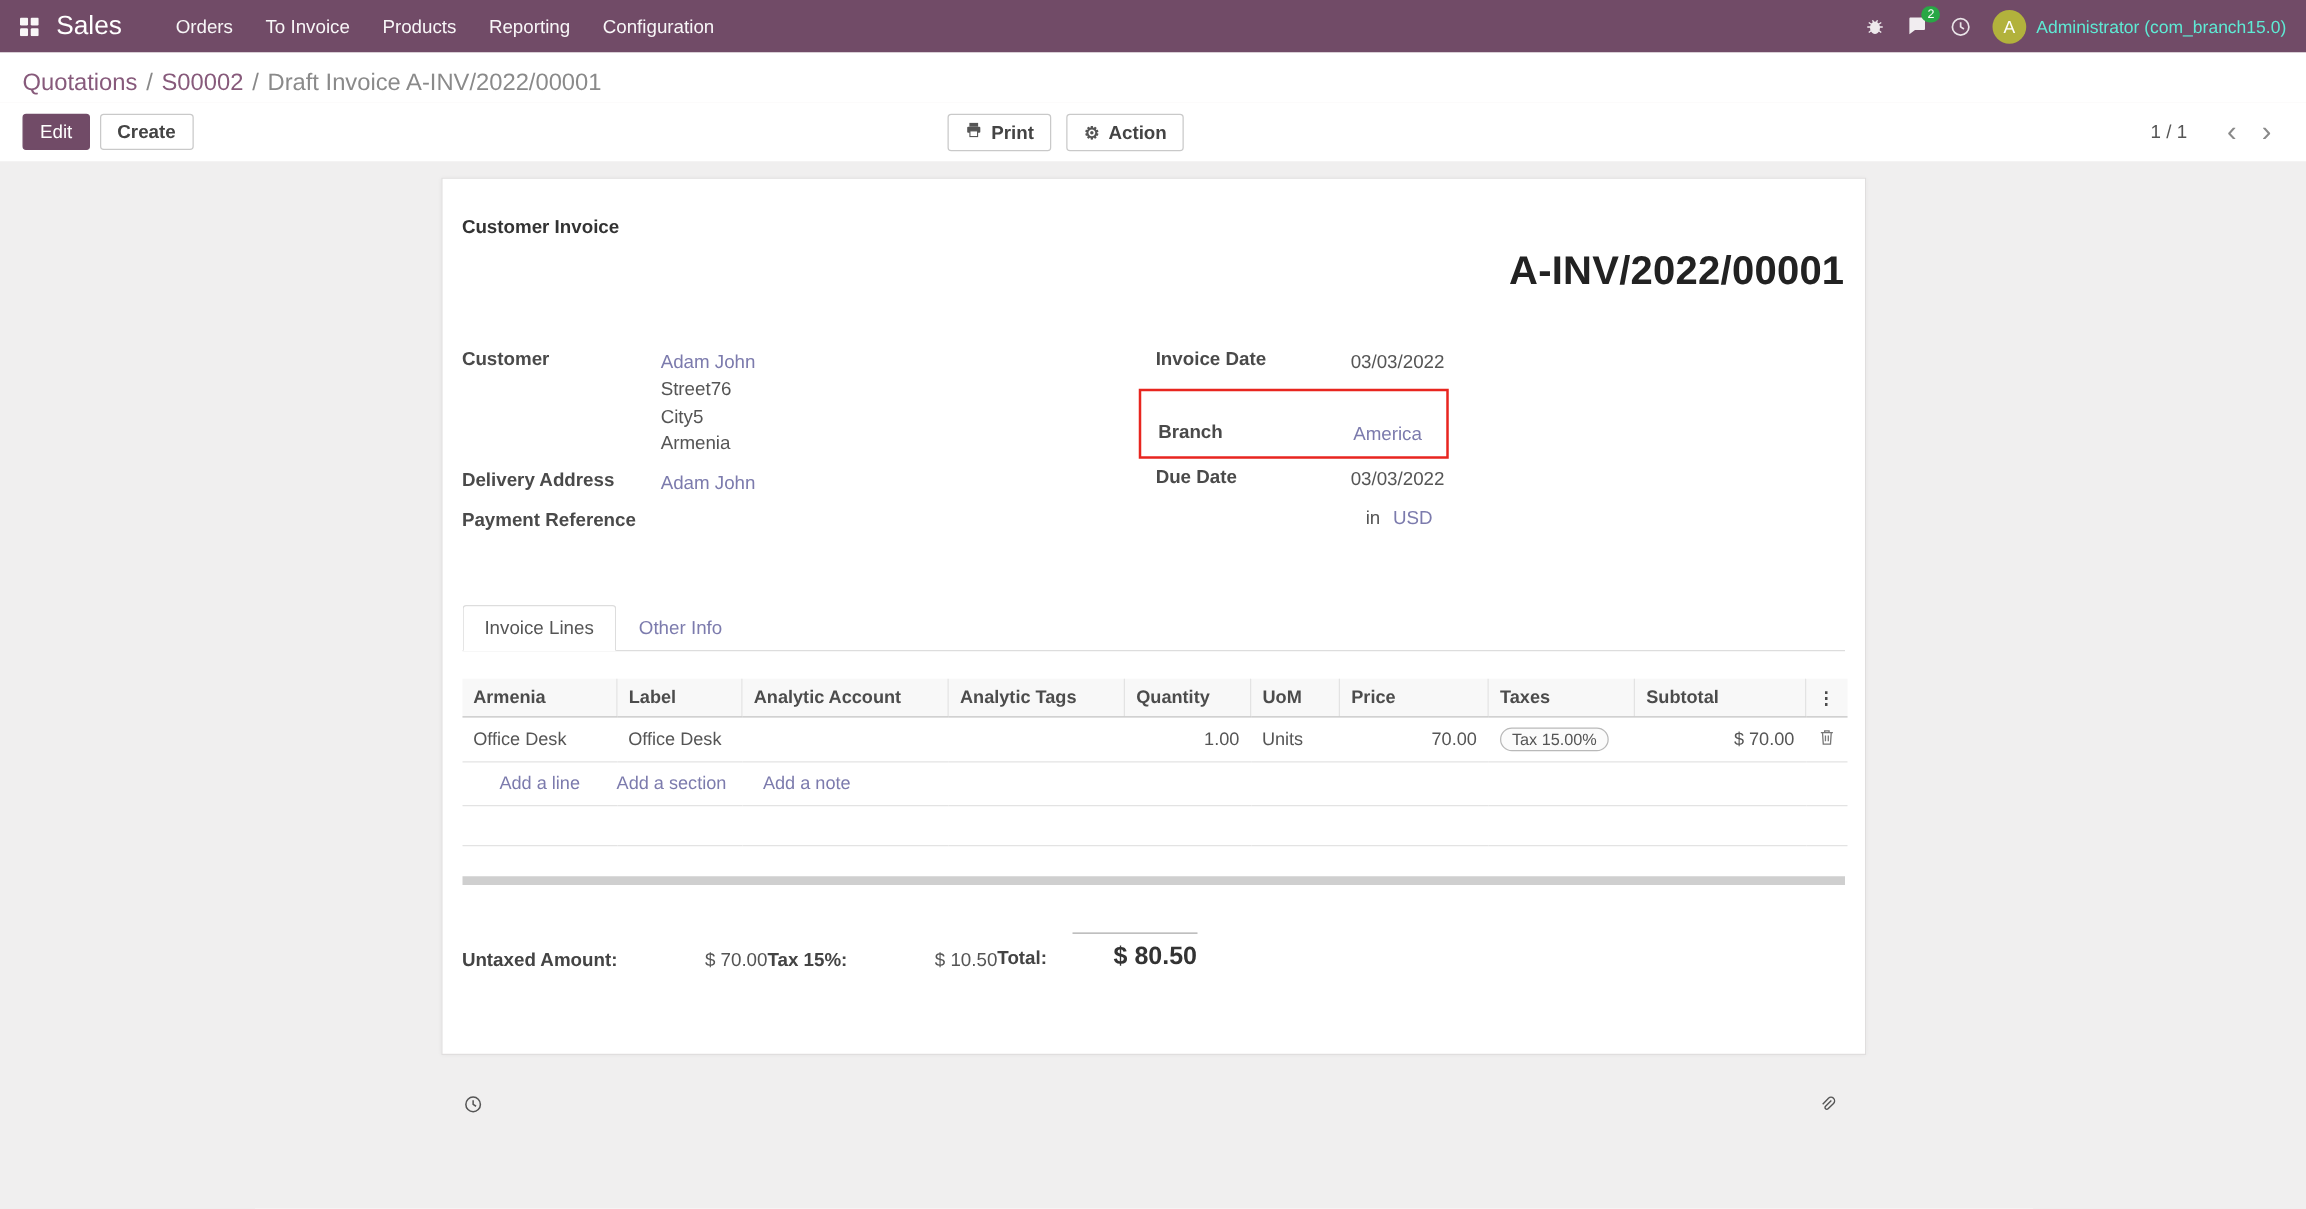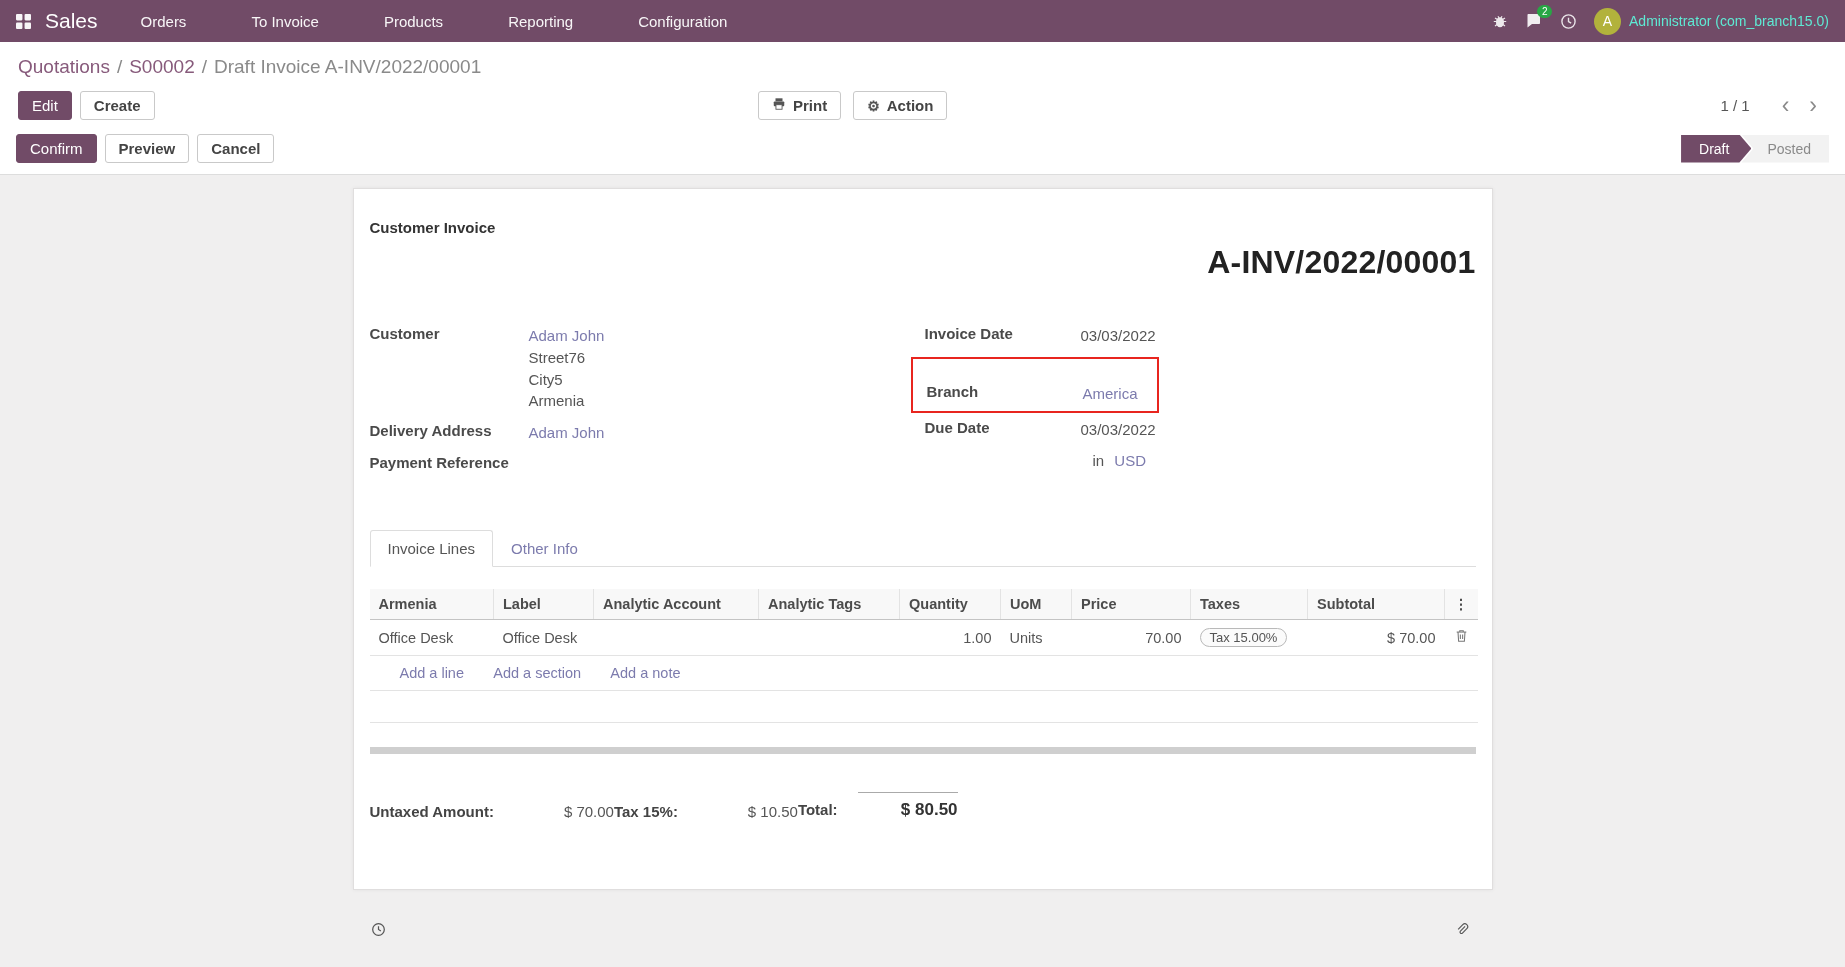--- a/index.html
+++ b/index.html
@@ -3,21 +3,21 @@
 <meta charset="utf-8">
 <style>
   * { box-sizing: border-box; margin: 0; padding: 0; }
   html,body { font-family: "Liberation Sans", sans-serif; }
   .page { width: 1845px; height: 967px; overflow: hidden; background: #f0efef; display: flex; flex-direction: column; }
 
   
   .topnav { height: 42px; background: #714B67; display: flex; align-items: center; padding: 0 16px; flex: 0 0 auto; }
   .apps-btn { cursor: pointer; display: flex; align-items: center; }
   .brand { color: #fff; font-size: 21px; margin: 0 0 0 14px; cursor: pointer; }
-  .nav-menu { display: flex; margin-left: 30px; gap: 39px; }
+  .nav-menu { display: flex; margin-left: 30px; }
   .nav-item { color: rgba(255,255,255,.95); font-size: 15px; padding: 11px 13px; cursor: pointer; white-space: nowrap; }
   .nav-right { margin-left: auto; display: flex; align-items: center; gap: 17px; }
   .icon-btn { position: relative; cursor: pointer; display: flex; align-items: center; }
   .badge { position: absolute; top: -8px; right: -9px; background: #28a745; color: #fff; font-size: 10px; border-radius: 8px; padding: 1.5px 4.5px; line-height: 1; }
   .user-menu { display: flex; align-items: center; gap: 8px; cursor: pointer; }
   .avatar { width: 27px; height: 27px; border-radius: 50%; background: #b2b23c; color: #fff; display: flex; align-items: center; justify-content: center; font-size: 14px; }
   .username { font-size: 14px; color: #5eead4; }
 
   
   .breadcrumb-row { background: #fff; padding: 14px 18px 4px; font-size: 19px; }
@@ -80,21 +80,21 @@
   .add-links td { padding: 9px 9px 9px 30px; }
   .add-links a { color: #7c7bad; cursor: pointer; margin-right: 26px; }
   .empty-row td { height: 32px; }
   .table-endbar { height: 7px; background: #cfcfcf; margin-top: 24px; }
 
   
   .totals { margin-top: 38px; display: flex; flex-direction: row; align-items: flex-end; padding-right: 38px; font-size: 15px; color: #444; }
   .trow { display: flex; align-items: baseline; margin-bottom: 14px; }
   .tlabel { font-weight: 700; }
   .tvalue { width: 100px; text-align: right; margin-left: 20px; color: #555; }
-  .trow-total .tvalue { font-weight: 700; font-size: 17px; color: #333; border-top: 1px solid #aaa; padding-top: 7px; }
+  .trow-total .tvalue { font-weight: 700; font-size: 20px; color: #333; border-top: 1px solid #aaa; padding-top: 7px; }
 
   
   .chatter { width: 1140px; margin: 32px auto 0; display: flex; align-items: center; font-size: 15px; color: #555; }
   .chatter-left { display: flex; gap: 24px; align-items: center; padding-left: 18px; }
   .chatter-btn { cursor: pointer; display: flex; align-items: center; gap: 6px; }
   .chatter-right { margin-left: auto; display: flex; gap: 26px; align-items: center; padding-right: 24px; }
   .counter { display: flex; align-items: center; gap: 5px; cursor: pointer; }
 </style>
 </head>
 <body>
@@ -177,29 +177,20 @@
     </div>
     <div class="pager">
       <span>1 / 1</span>
       <span class="pager-chevs">
         <span class="chev">‹</span>
         <span class="chev">›</span>
       </span>
     </div>
   </div>
 
-  <div class="status-row">
-    <button class="btn btn-primary">Confirm</button>
-    <button class="btn btn-secondary">Preview</button>
-    <button class="btn btn-secondary">Cancel</button>
-    <div class="statusbar">
-      <span class="step step-draft">Draft</span>
-      <span class="step step-posted">Posted</span>
-    </div>
-  </div>
 
   <div class="content">
     <div class="sheet">
       <div class="doc-type">Customer Invoice</div>
       <h1 class="doc-name">A-INV/2022/00001</h1>
 
       <div class="fields">
         <div class="col-left">
           <div class="frow">
             <div class="flabel">Customer</div>

